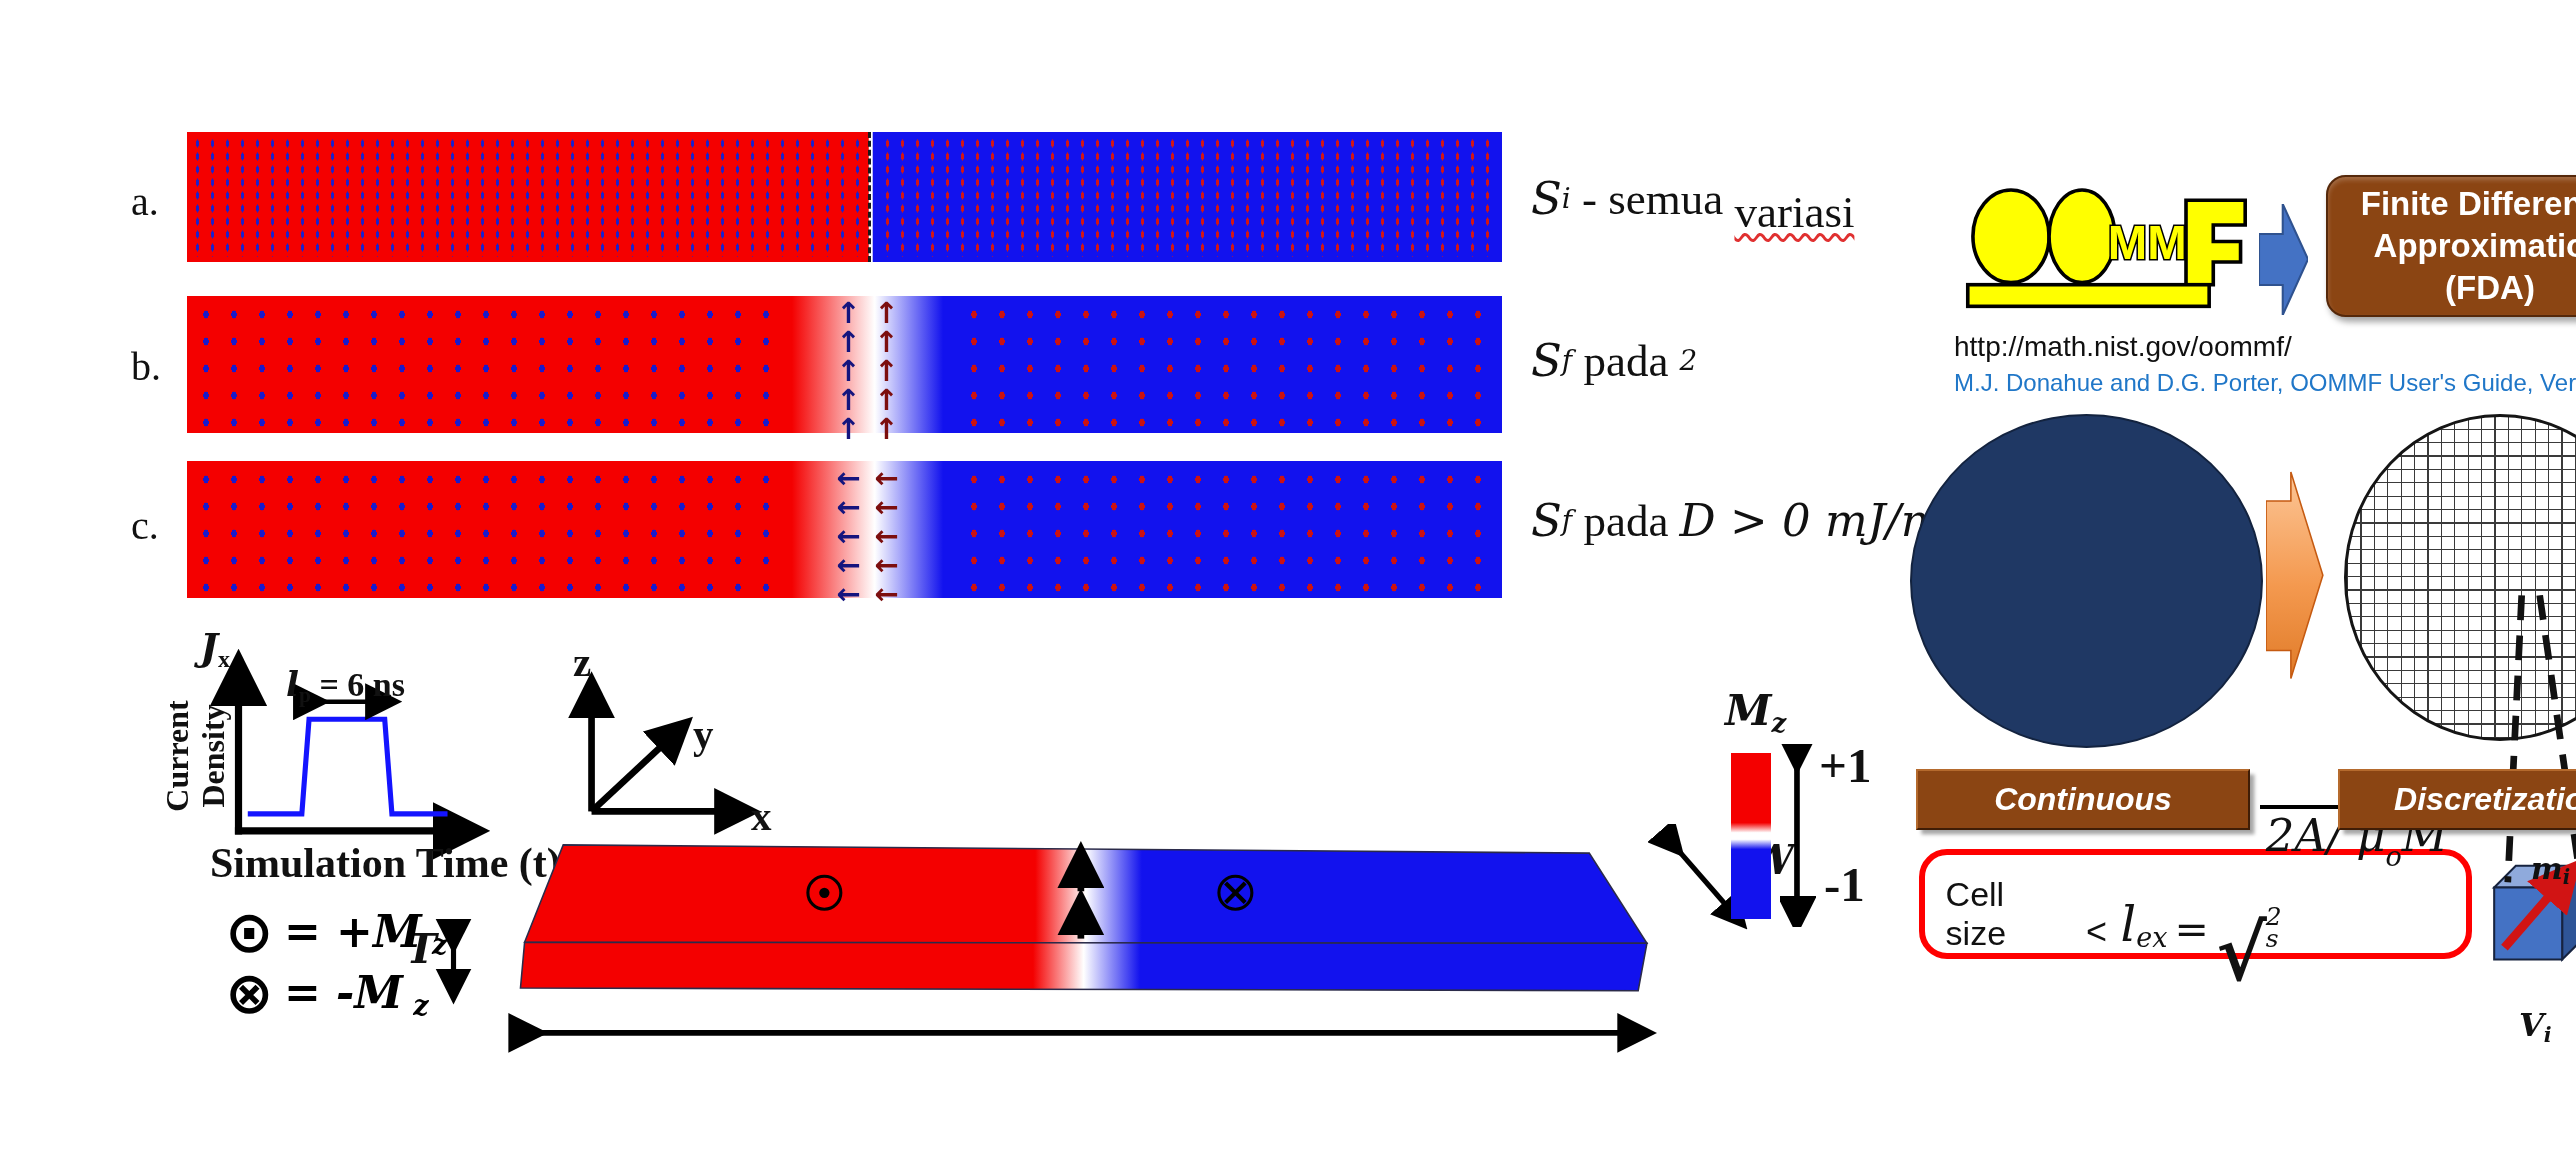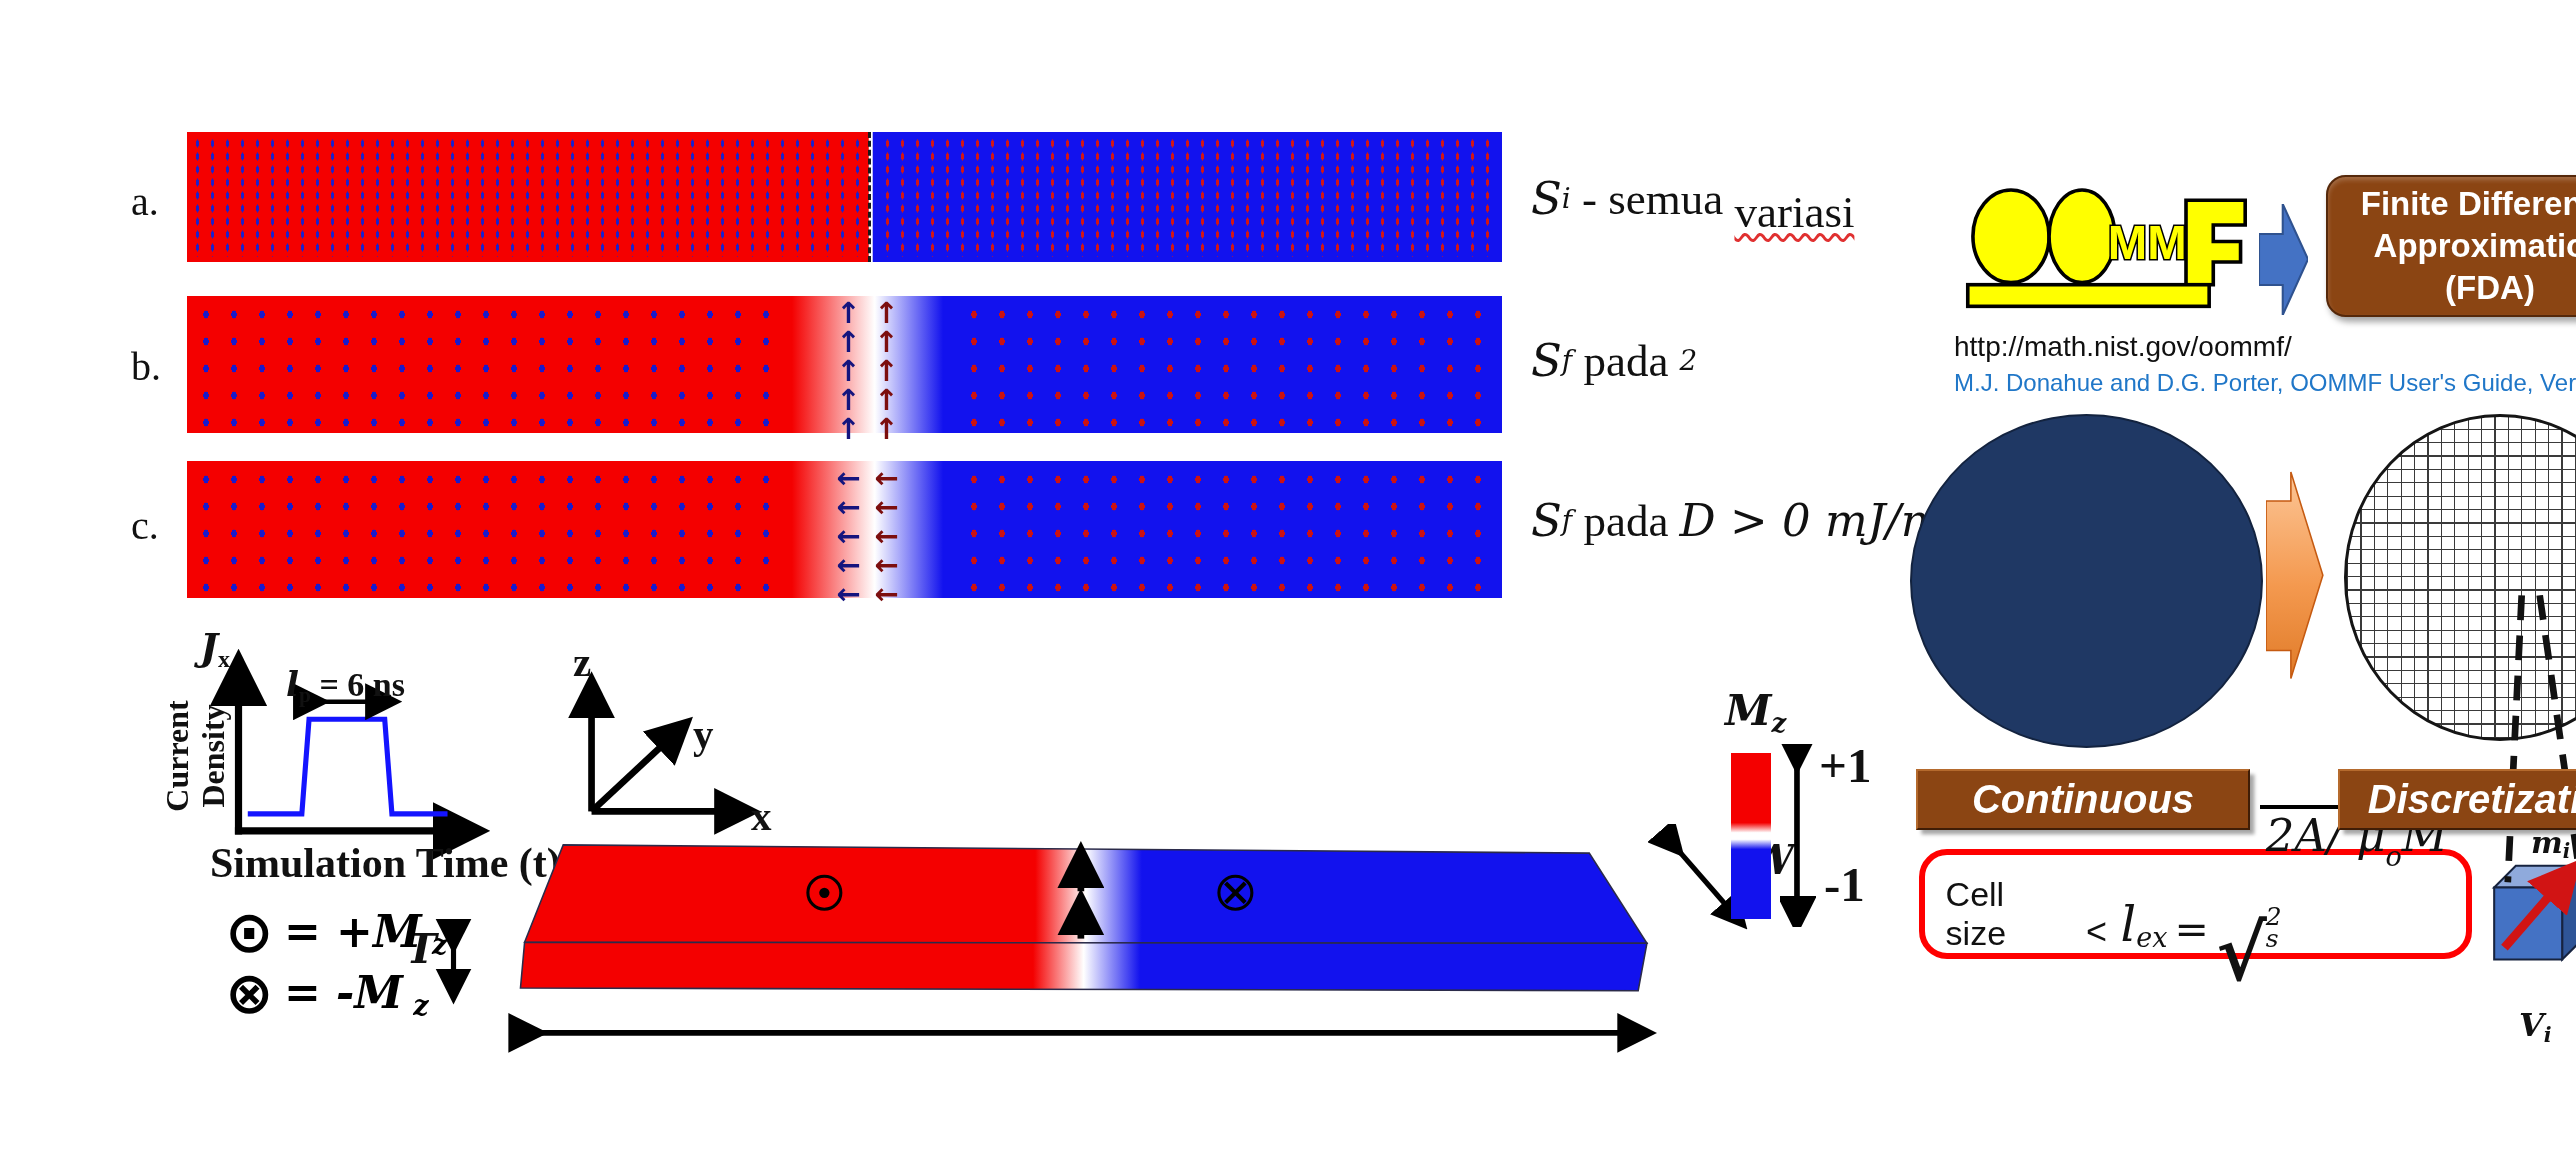--- a/index.html
+++ b/index.html
@@ -39,21 +39,21 @@
   .cite-text{position:absolute;left:1954px;top:369px;font-size:24px;color:#2077c8;}
   .navy-ellipse{position:absolute;left:1910px;top:414px;width:353px;height:334px;border-radius:50%;
                 background:#1f3864;border:2.6px solid #13233f;box-sizing:border-box;}
   .grid-circle{position:absolute;left:2344px;top:414px;width:312px;height:327px;border-radius:50%;
                border:3.1px solid #151515;box-sizing:border-box;background-color:#fff;
                background-image:repeating-linear-gradient(0deg,#3a3a3a 0 1.3px,transparent 1.3px 13.4px),
                                 repeating-linear-gradient(90deg,#3a3a3a 0 1.3px,transparent 1.3px 13.4px);}
   .brown-label{position:absolute;top:769px;height:61px;background:#8b4513;box-sizing:border-box;
                border-style:solid;border-width:2.6px;border-color:#b56a2d #3f1d06 #3f1d06 #b56a2d;
                box-shadow:4.6px 4.6px 3.6px rgba(0,0,0,0.35);display:flex;align-items:center;justify-content:center;}
-  .brown-label span{color:#fff;font-weight:bold;font-style:italic;font-size:40px;}
+  .brown-label span{color:#fff;font-weight:bold;font-style:italic;font-size:32px;}
   .formula-box{position:absolute;left:1919px;top:849px;width:515px;height:98px;border:6.7px solid #ff0000;
                border-radius:28px;background:#fff;display:flex;align-items:flex-end;padding:0 5.2px 0 20.6px;box-sizing:content-box;}
   .cs-label{font-size:34px;color:#111;}
   .cs-op{font-size:36px;margin:0 13.4px 0 17.5px;color:#111;}
   .fm-l{font-family:"DejaVu Serif",serif;font-style:italic;font-size:49px;}
   .fm-sub{font-family:"DejaVu Serif",serif;font-style:italic;font-size:27px;vertical-align:-0.55em;}
   .fm-eq{font-family:"DejaVu Serif",serif;font-size:41px;margin:0 7.2px;}
   .sqrt-sign{font-family:"DejaVu Serif",serif;font-size:77px;font-weight:bold;line-height:0;margin-right:-7.2px;}
   .radicand{border-top:4.6px solid #000;padding:0 5.2px 4.1px 6.2px;font-family:"DejaVu Serif",serif;font-style:italic;font-size:45px;}
   .supsub{display:inline-flex;flex-direction:column;vertical-align:-0.45em;font-size:25px;line-height:0.85;font-style:italic;}
@@ -294,21 +294,21 @@
     <defs>
         <marker id="abr" markerWidth="6" markerHeight="6" refX="3" refY="3" orient="auto">
           <path d="M0,0 L6,3 L0,6 z" fill="#d11414"></path>
         </marker>
       </defs>
     <polygon points="12,55 54,13 186,13 144,55" fill="#8faadc" stroke="#16233f" stroke-width="4"></polygon>
     <polygon points="144,55 186,13 186,153 144,195" fill="#2f5597" stroke="#16233f" stroke-width="4"></polygon>
     <polygon points="12,55 144,55 144,195 12,195" fill="#4472c4" stroke="#16233f" stroke-width="4"></polygon>
     <line x1="32" y1="172" x2="148" y2="38" stroke="#d11414" stroke-width="17" marker-end="url(#abr)"></line>
   </svg>
-  <div class="abs" style="left:2531px;top:825px;font-size:30px;z-index:2;">
+  <div class="abs" style="left:2531px;top:851px;font-size:30px;z-index:2;">
     <span class="mathbold">m</span><span class="mathbold" style="font-size:19.6px;vertical-align:-5.2px;">i</span>
   </div>
   <div class="abs" style="left:2519px;top:970px;font-size:32px;margin-top:36px;">
     <span class="mathbold">V</span><span class="mathbold" style="font-size:20.6px;vertical-align:-6.2px;">i</span>
   </div>
 
 </div>
 
 
 </body></html>

